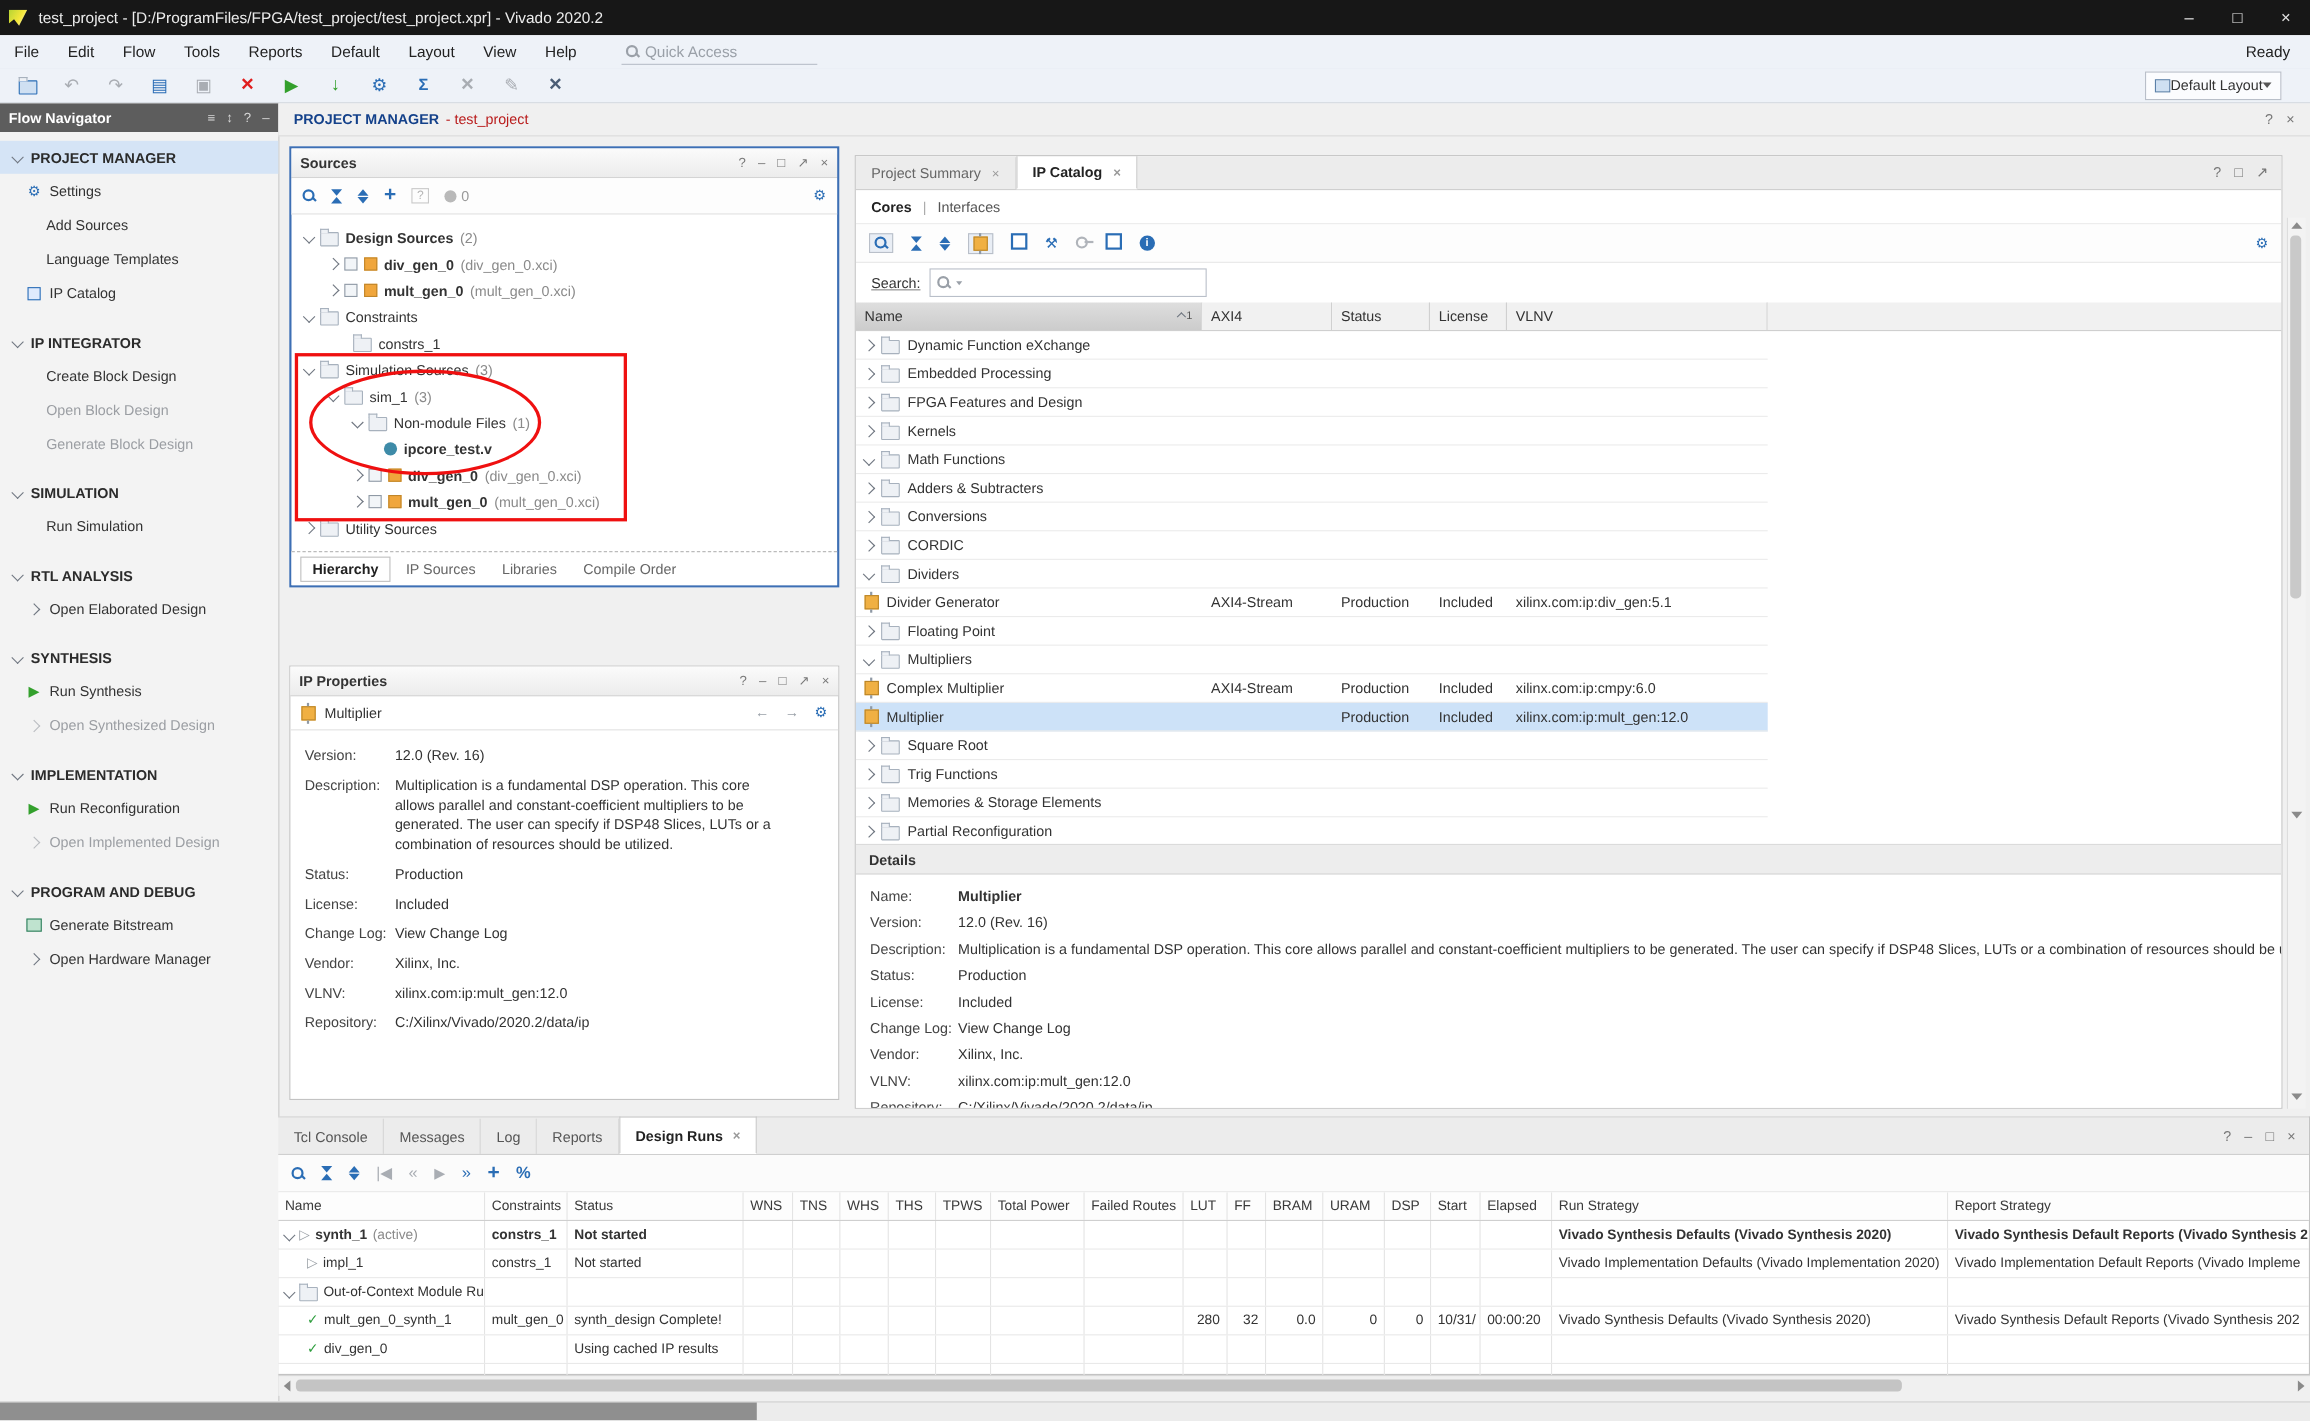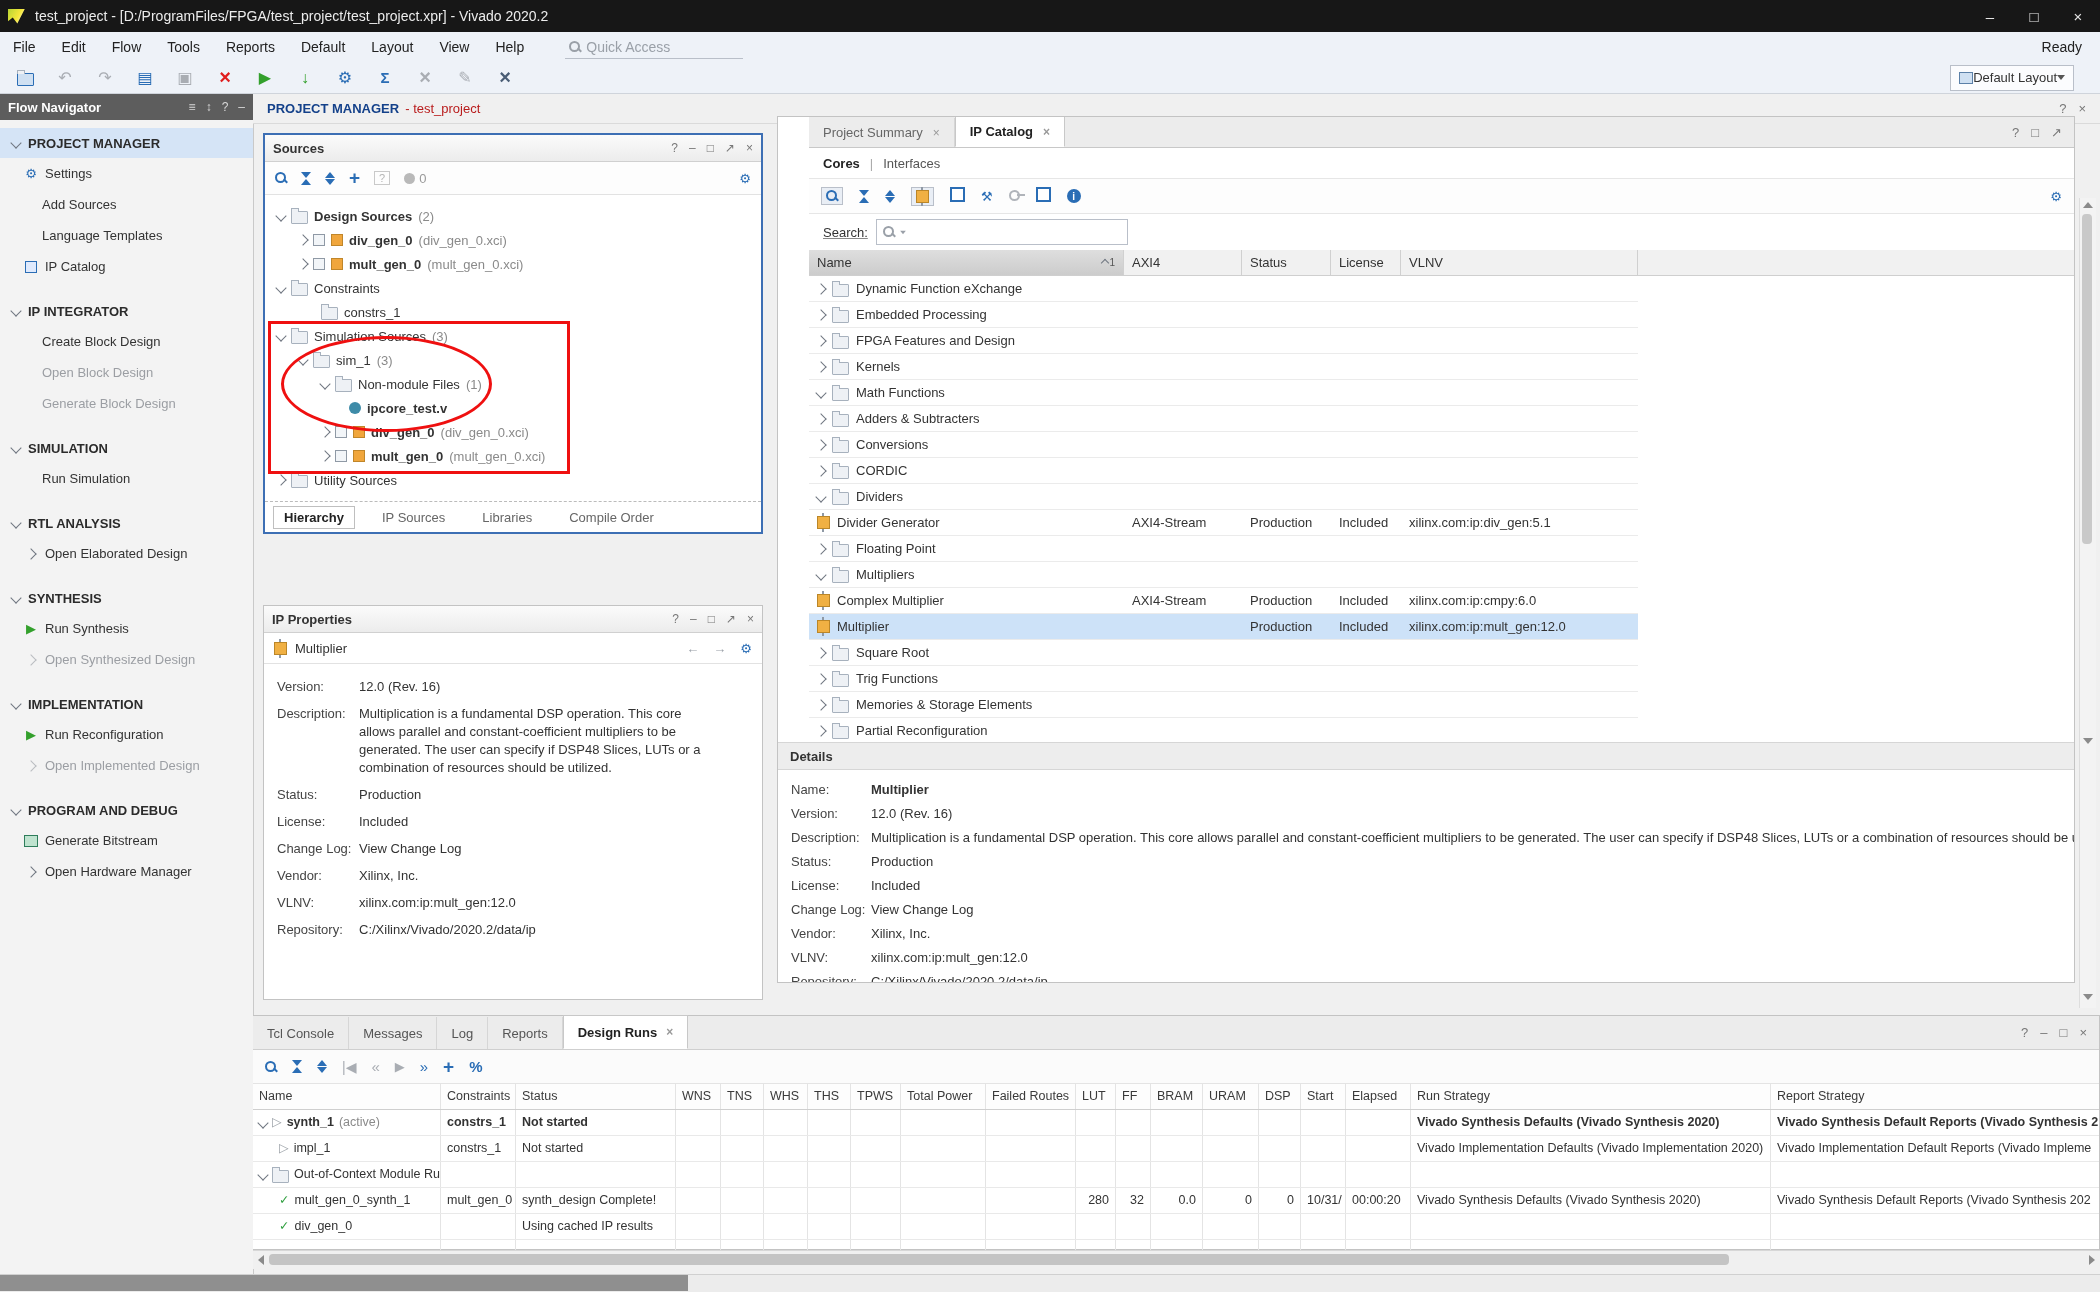--- a/index.html
+++ b/index.html
@@ -80,21 +80,21 @@
   
   .panel{background:#fff;border:1px solid #c3c3c3;box-sizing:border-box;}
   .panel.focused{border:2px solid #3d6fb4;}
   .phead{height:26px;background:linear-gradient(#fbfbfb,#ececec);border-bottom:1px solid #d0d0d0;display:flex;align-items:center;padding:0 8px;font-weight:bold;color:#333;}
   .phead .hic{margin-left:auto;display:flex;gap:11px;color:#787878;font-weight:normal;font-size:12px;}
   .ptools{height:32px;border-bottom:1px solid #e2e2e2;display:flex;align-items:center;gap:14px;padding:0 10px;background:#fdfdfd;}
 
   
   .srow{height:24px;display:flex;align-items:center;gap:6px;color:#333;}
   .sd0{padding-left:12px;} .sd1{padding-left:34px;} .sd2{padding-left:56px;} .sd3{padding-left:84px;}
-  .srctabs{position:absolute;left:0;right:0;bottom:0;height:30px;border-top:1px dashed #bbb;display:flex;align-items:center;gap:17px;padding-left:8px;background:#fff;}
+  .srctabs{position:absolute;left:0;right:0;bottom:0;height:30px;border-top:1px dashed #bbb;display:flex;align-items:center;gap:4px;padding-left:8px;background:#fff;}
   .stab{padding:3px 10px;color:#666;}
   .stab.active{background:#fff;border:1px solid #bfbfbf;color:#222;font-weight:bold;}
   .redbox{border:3px solid #ef1010;background:transparent;z-index:5;pointer-events:none;}
   .redellipse{border:3px solid #ef1010;border-radius:50%;background:transparent;z-index:6;pointer-events:none;}
 
   
   .ipsub{height:30px;display:flex;align-items:center;gap:8px;padding:0 10px;border-bottom:1px solid #e2e2e2;}
   .ipsub .ric{margin-left:auto;display:flex;gap:14px;color:#9aa0a8;}
   .fieldrow{display:flex;margin-bottom:9px;line-height:18px;}
   .flabel{width:82px;flex:none;color:#444;}
@@ -513,21 +513,21 @@
           <span class="flabel">VLNV:</span>
           <span class="fvalue">xilinx.com:ip:mult_gen:12.0</span>
         </div>
       <div class="fieldrow" style="margin-top:4px;">
           <span class="flabel">Repository:</span>
           <span class="fvalue">C:/Xilinx/Vivado/2020.2/data/ip</span>
         </div>
     </div>
   </div>
 
-  <div class="abs panel" style="left:777px;top:116px;width:1298px;height:867px;overflow:hidden;padding-left:31px;">
+  <div class="abs panel" style="left:777px;top:141px;width:1298px;height:867px;overflow:hidden;">
     <div class="rtabs">
       <div class="rtab">
         <span>Project Summary</span>
           <span class="x">×</span>
       </div>
       <div class="rtab active">
         <span>IP Catalog</span>
           <span class="x">×</span>
       </div>
       <span class="rtabic">

